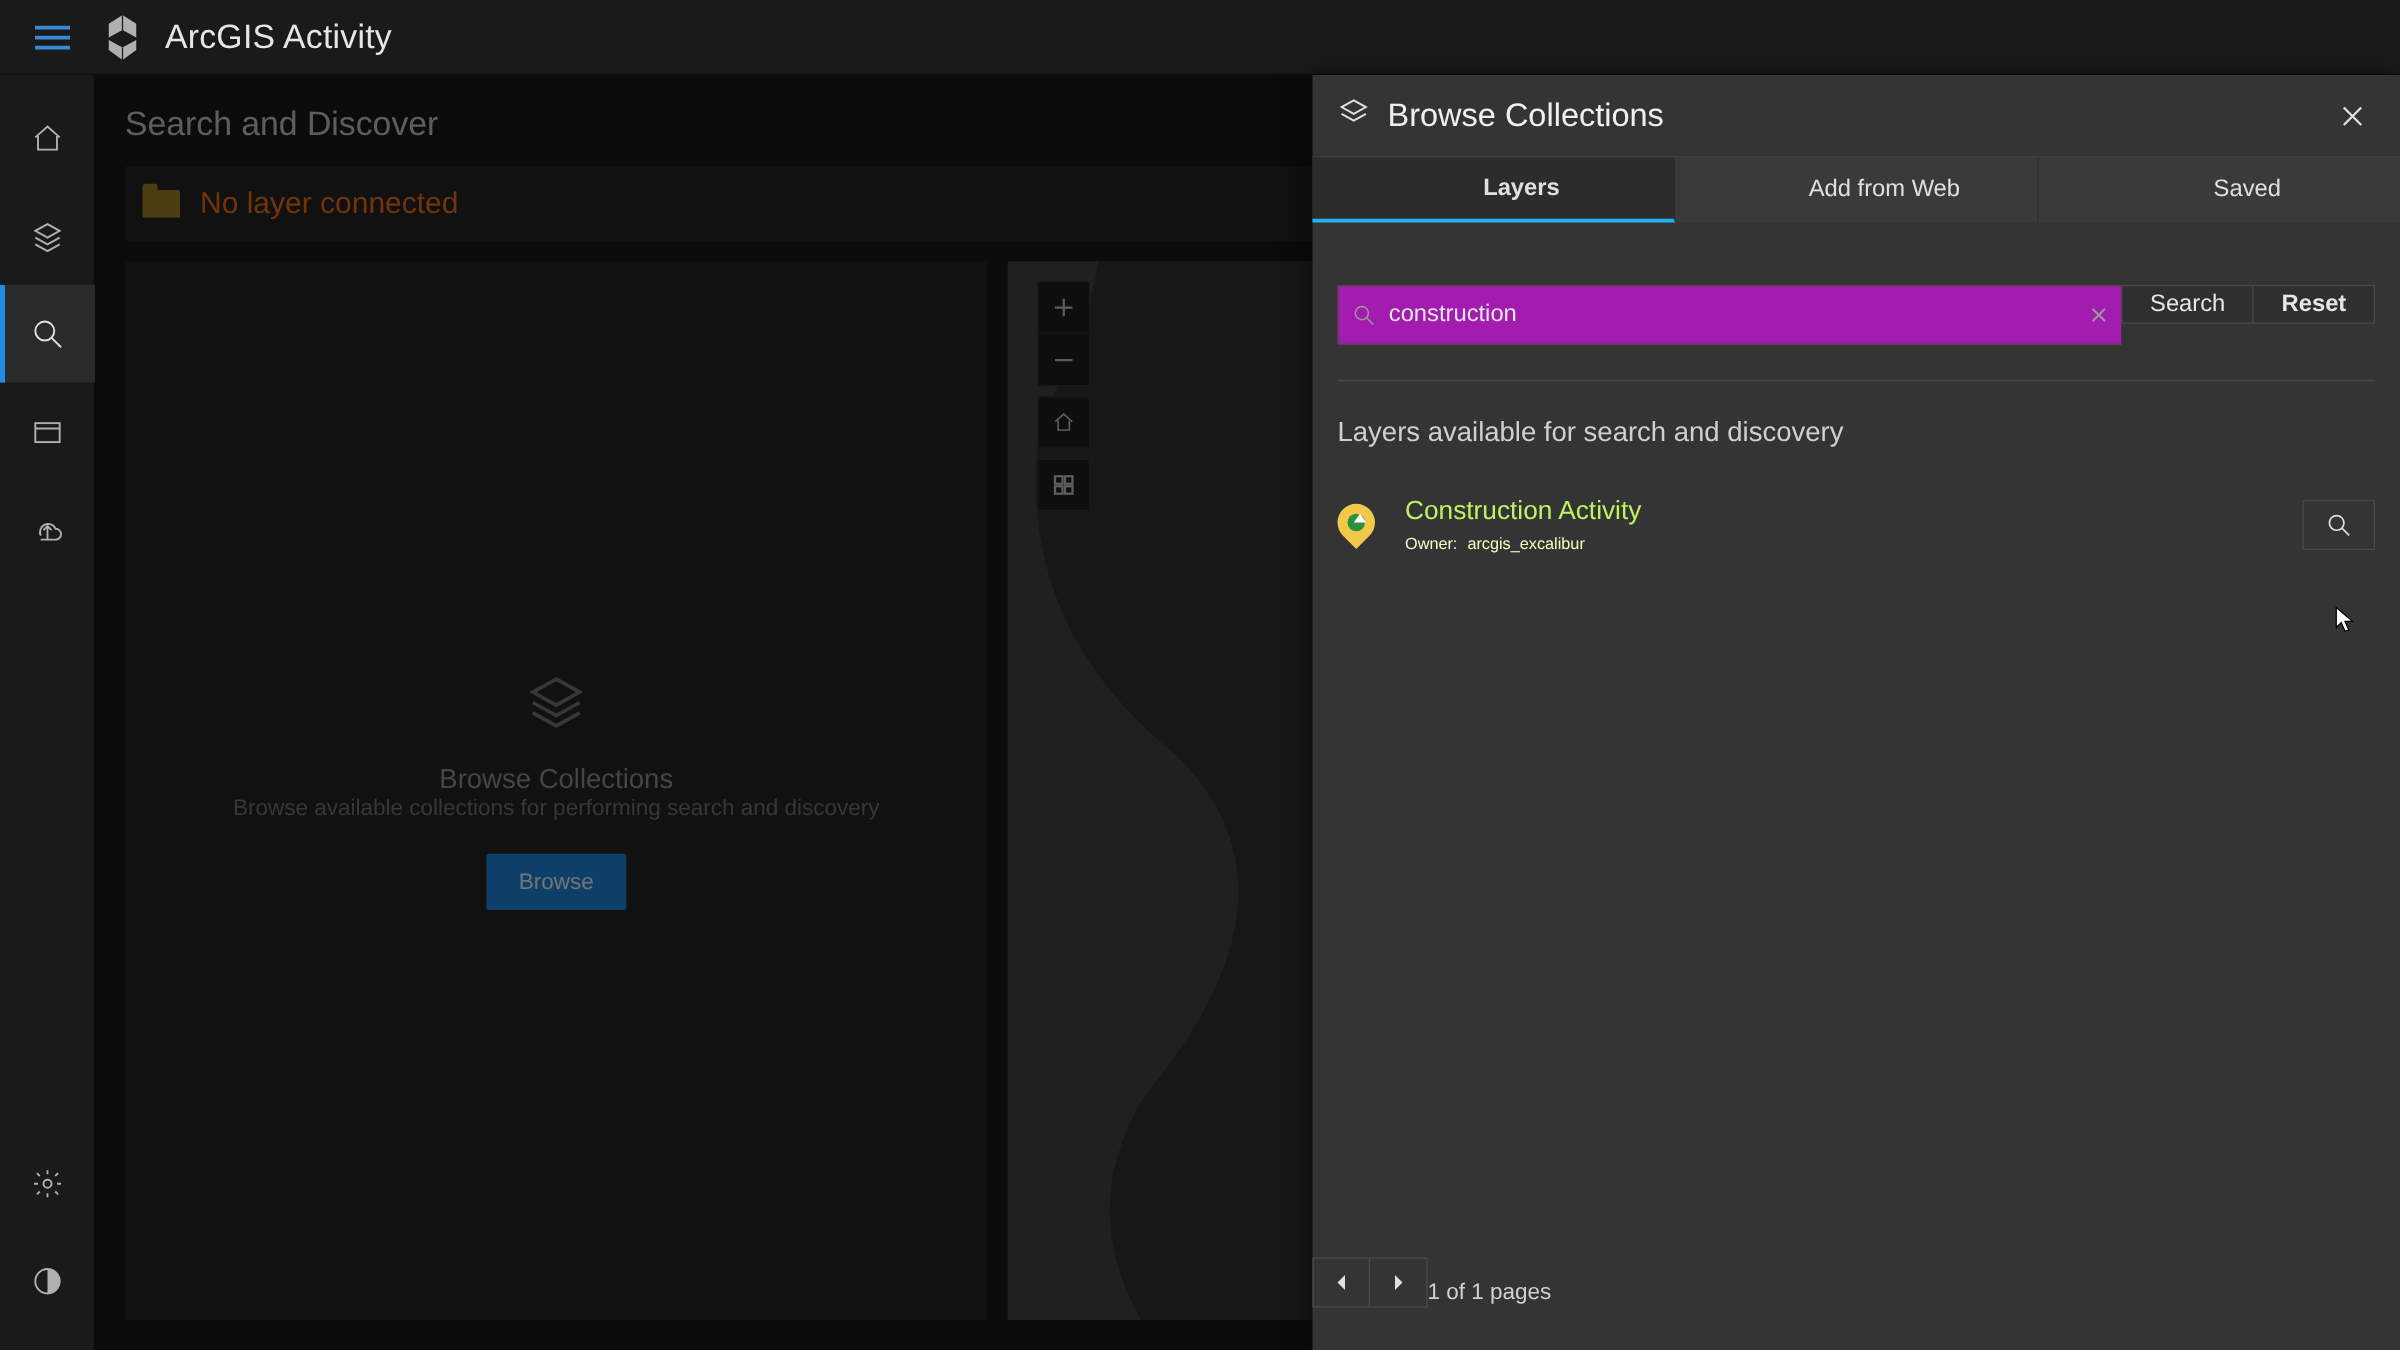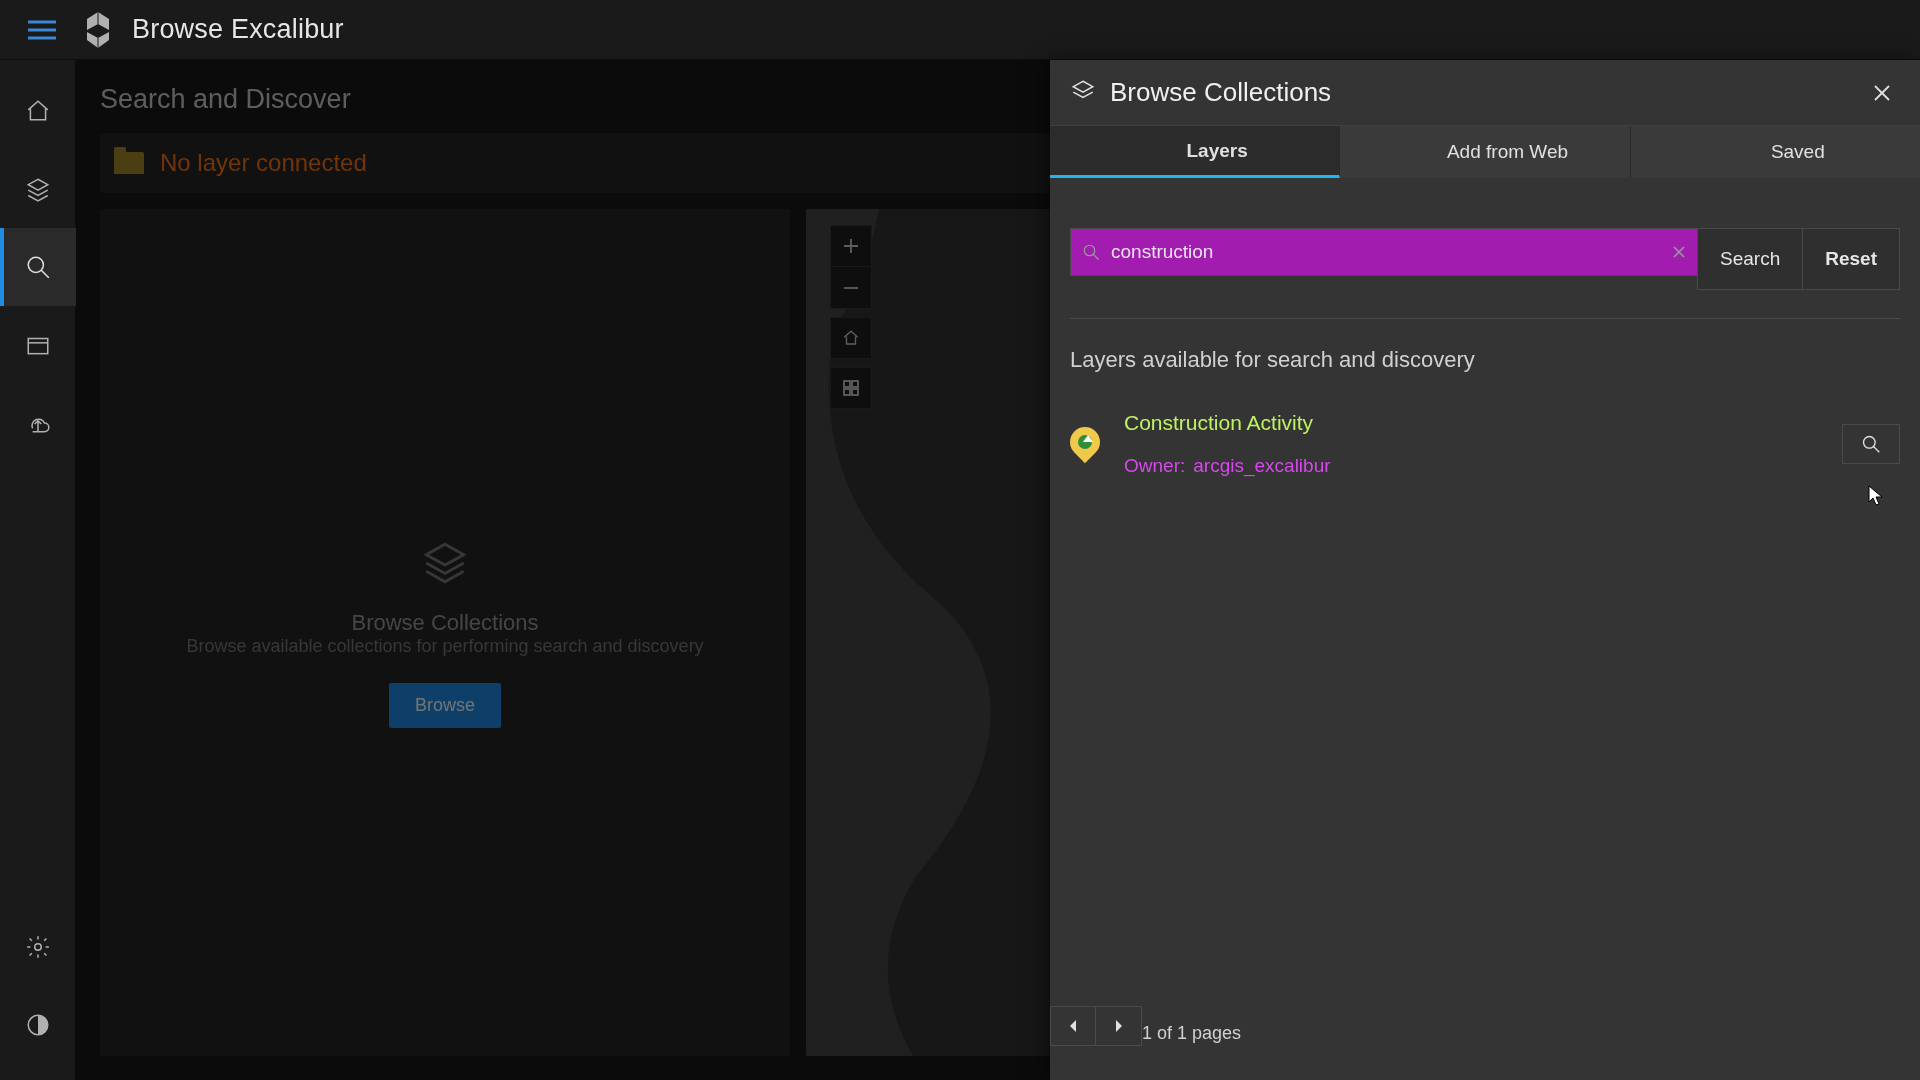--- a/index.html
+++ b/index.html
@@ -64,35 +64,35 @@
   .tab:last-child { border-right:none; }
   .tab.active { background:#2c2c2c; border-bottom:3px solid #1fb6f0; font-weight:600; }
 
   .search-row { display:flex; align-items:stretch; margin:50px 20px 0 20px; }
   .search-wrap { flex:1; position:relative; display:flex; align-items:center; background:#a21caf; border:1px solid #4a4a4a; height:48px; border-right:none; }
   .search-wrap .s-ico { width:40px; display:flex; align-items:center; justify-content:center; }
   .search-wrap .s-ico svg { stroke:#9a9a9a; fill:none; stroke-width:1.6; }
   .search-wrap input { flex:1; background:transparent; border:none; outline:none; color:#e6e6e6; font-size:19px; }
   .clear-btn { width:36px; height:100%; display:flex; align-items:center; justify-content:center; cursor:pointer; }
   .clear-btn svg { stroke:#9a9a9a; stroke-width:1.6; }
-  .search-btn, .reset-btn { height:62px; padding:0 22px; display:flex; align-items:center; background:#2f2f2f; border:1px solid #4a4a4a; color:#e6e6e6; font-size:19px; cursor:pointer; }
+  .search-btn, .reset-btn { height:31px; padding:0 22px; display:flex; align-items:center; background:#2f2f2f; border:1px solid #4a4a4a; color:#e6e6e6; font-size:19px; cursor:pointer; }
   .reset-btn { border-left:none;font-weight:bold; }
 
   .divider { height:1px; background:#4a4a4a; margin:28px 20px 0 20px; }
 
   .list-title { font-size:22px; color:#d0d0d0; margin:28px 20px 0 20px; }
 
   .result-row { display:flex; align-items:center; margin:38px 20px 0 20px; }
   .pin-ico { width:34px; height:34px; position:relative; }
   .pin-body { width:30px; height:30px; background:#f0c84a; border-radius:50% 50% 50% 0; transform:rotate(-45deg); position:absolute; top:0; left:0; display:flex; align-items:center; justify-content:center; }
   .pin-body::after { content:""; width:14px; height:14px; background:#2e8f3a; border-radius:50%; transform:rotate(45deg); }
   .pin-dot { position:absolute; top:8px; left:13px; width:0; height:0; border-left:5px solid transparent; border-right:5px solid transparent; border-bottom:7px solid #ffffff; }
   .result-text { margin-left:20px; flex:1; }
   .result-title { font-size:21px; color:#bef264; }
-  .result-sub { font-size:19px; color:#d946ef; margin-top:20px; }
+  .result-sub { font-size:13px; color:#fef9c3; margin-top:6px; }
   .owner-label { margin-right:8px; }
   .result-action { width:58px; height:40px; border:1px solid #4a4a4a; display:flex; align-items:center; justify-content:center; cursor:pointer; }
   .result-action svg { stroke:#e0e0e0; fill:none; stroke-width:1.6; }
 
   .cursor { position:absolute; width:16px; height:22px; pointer-events:none; }
 
   .drawer-foot { margin-top:auto; padding:20px 0 34px 0; display:flex; flex-direction:row; align-items:center; }
   .pager { display:flex; }
   .pg-btn { width:46px; height:40px; border:1px solid #4a4a4a; display:flex; align-items:center; justify-content:center; cursor:pointer; background:#343434; }
   .pg-btn + .pg-btn { border-left:none; }
@@ -110,21 +110,21 @@
           <line x1="0" y1="10" x2="28" y2="10"></line>
           <line x1="0" y1="18" x2="28" y2="18"></line>
         </svg>
     </div>
     <div class="logo">
       <svg width="38" height="40" viewBox="0 0 38 40">
           <path d="M19 2 L30 9 L30 20 L19 14 L8 20 L8 9 Z M8 22 L19 28 L30 22 L30 30 L19 38 L8 30 Z" fill="#b0b0b0"></path>
           <path d="M19 2 L19 14 M19 28 L19 38" stroke="#1a1a1a" stroke-width="1"></path>
         </svg>
     </div>
-    <div class="app-title">Browse Excalibur</div>
+    <div class="app-title">ArcGIS Activity</div>
   </div>
 
   <div class="body-row">
     <div class="sidebar">
       <div class="side-btn">
         <svg width="26" height="26" viewBox="0 0 24 24">
             <path d="M3 11 L12 3 L21 11 M5 10 V20 H19 V10"></path>
           </svg>
       </div>
       <div class="side-btn">

